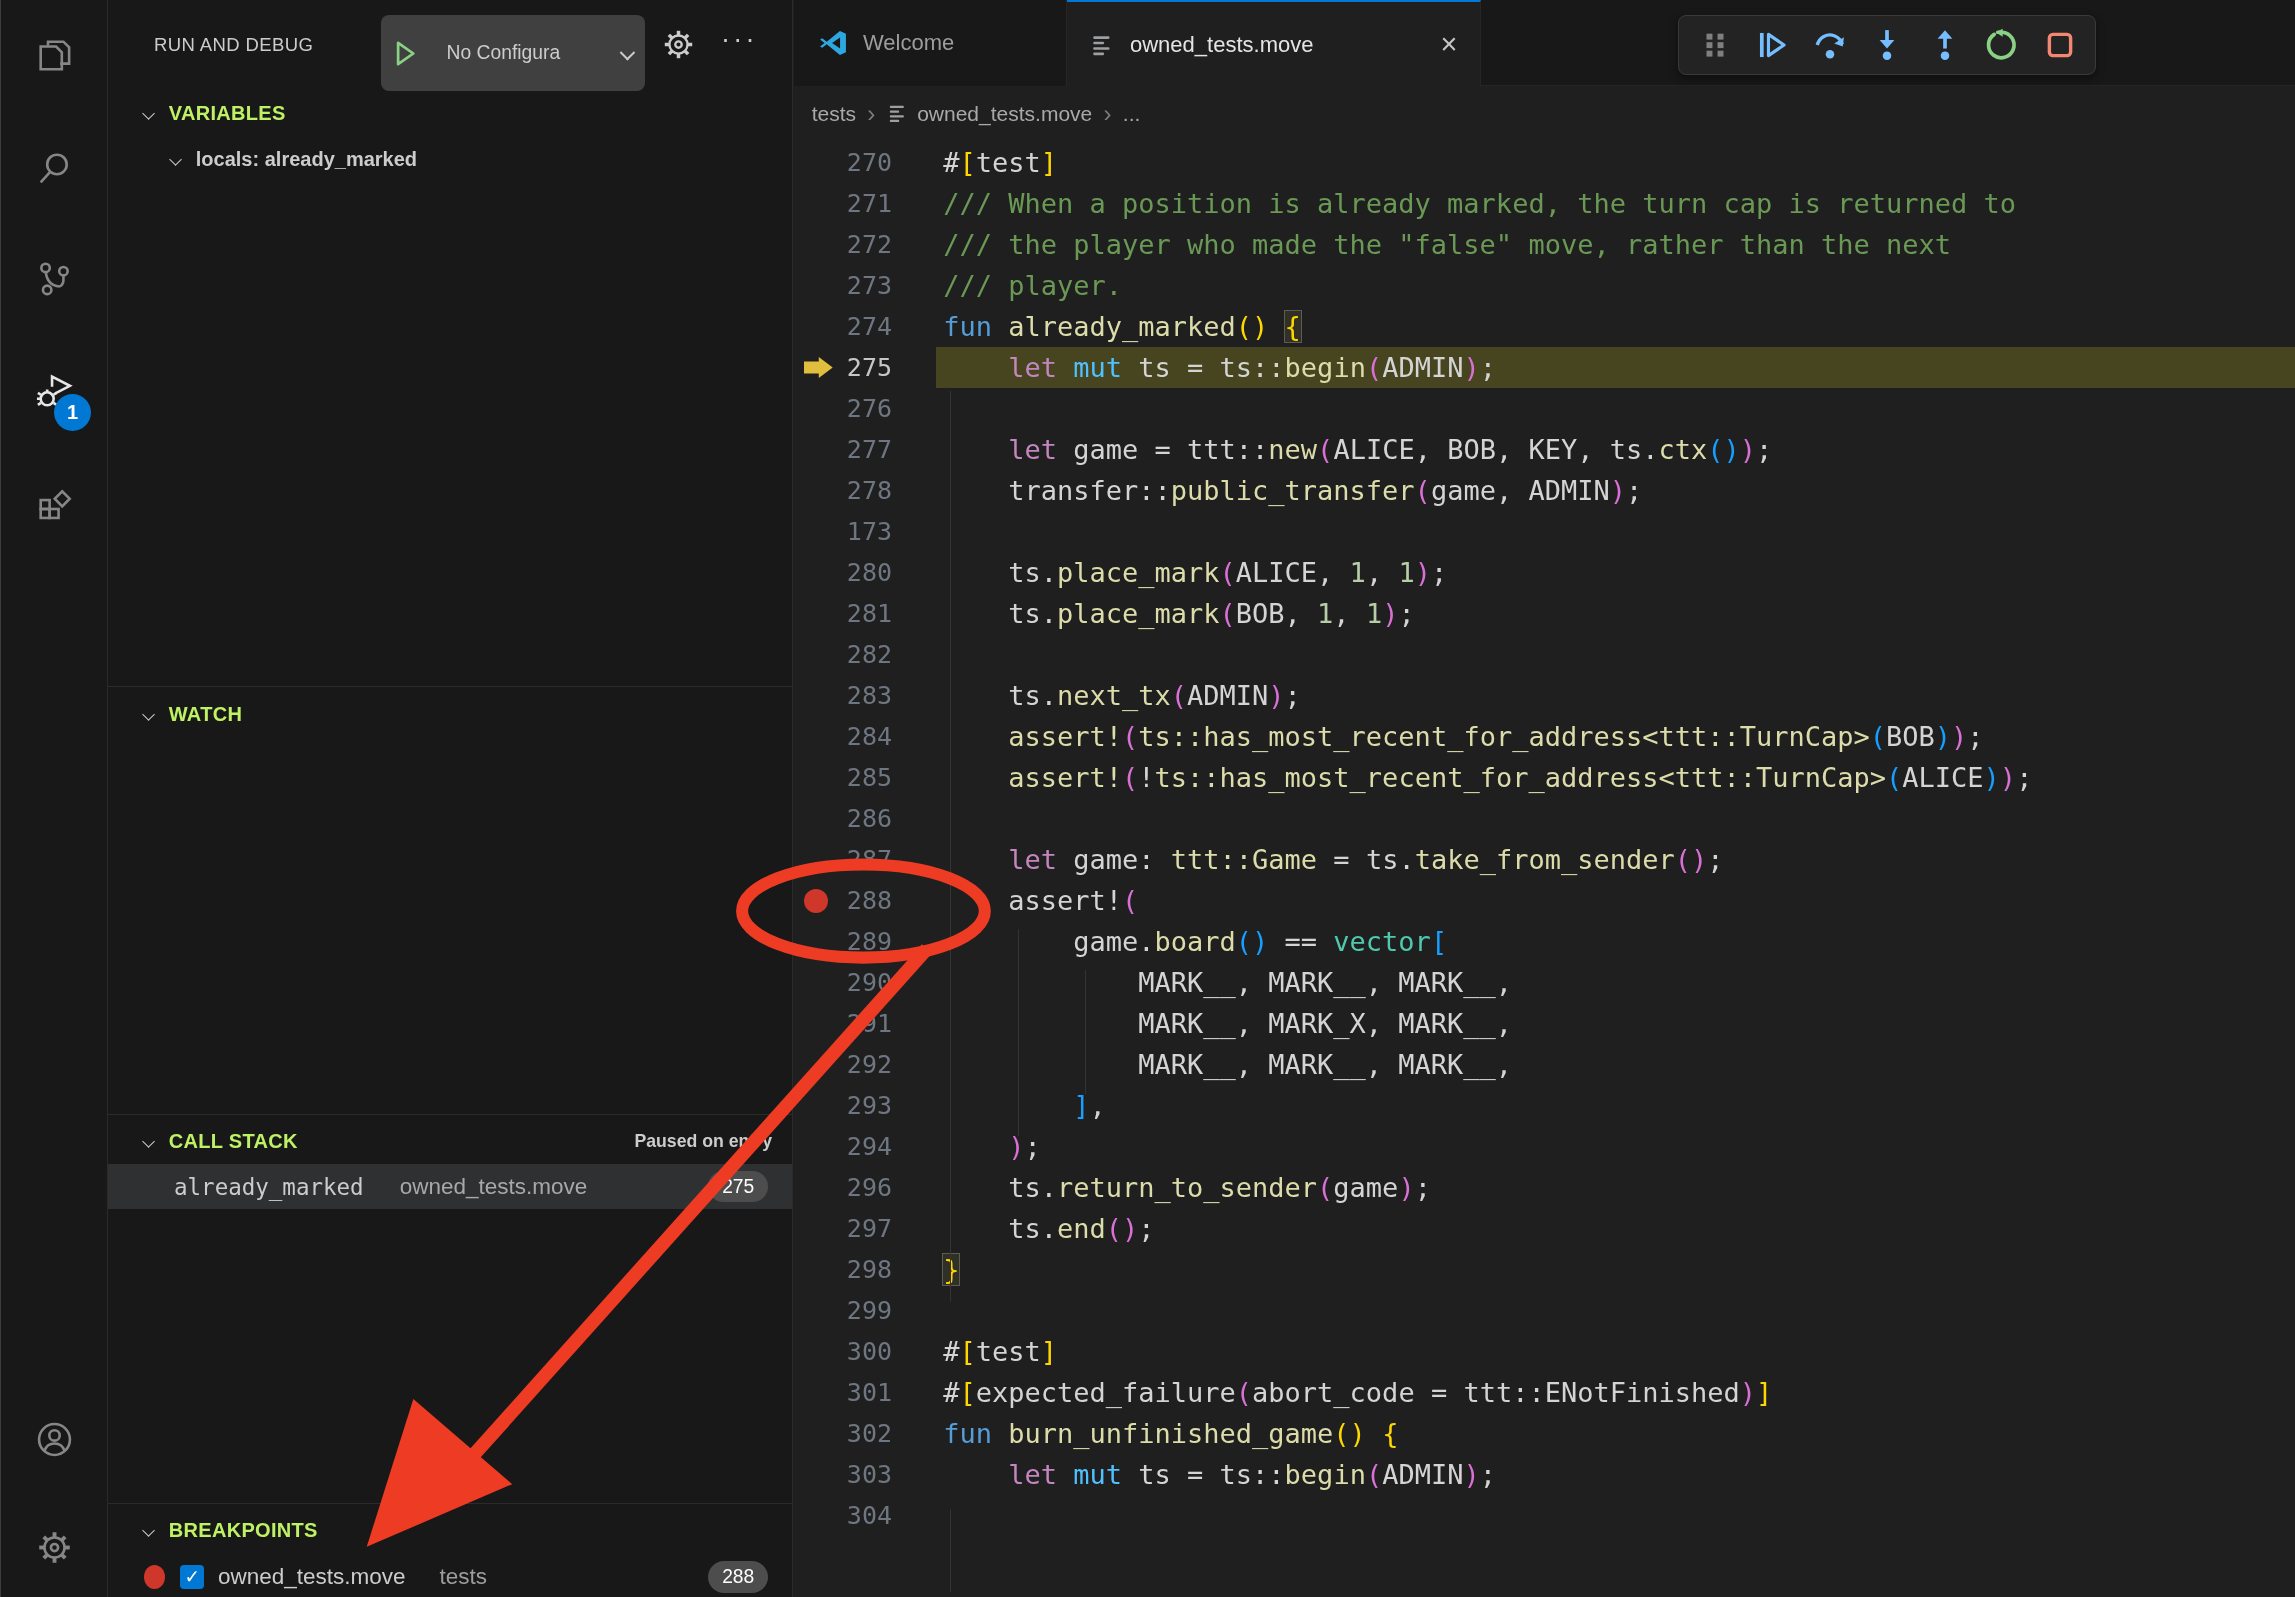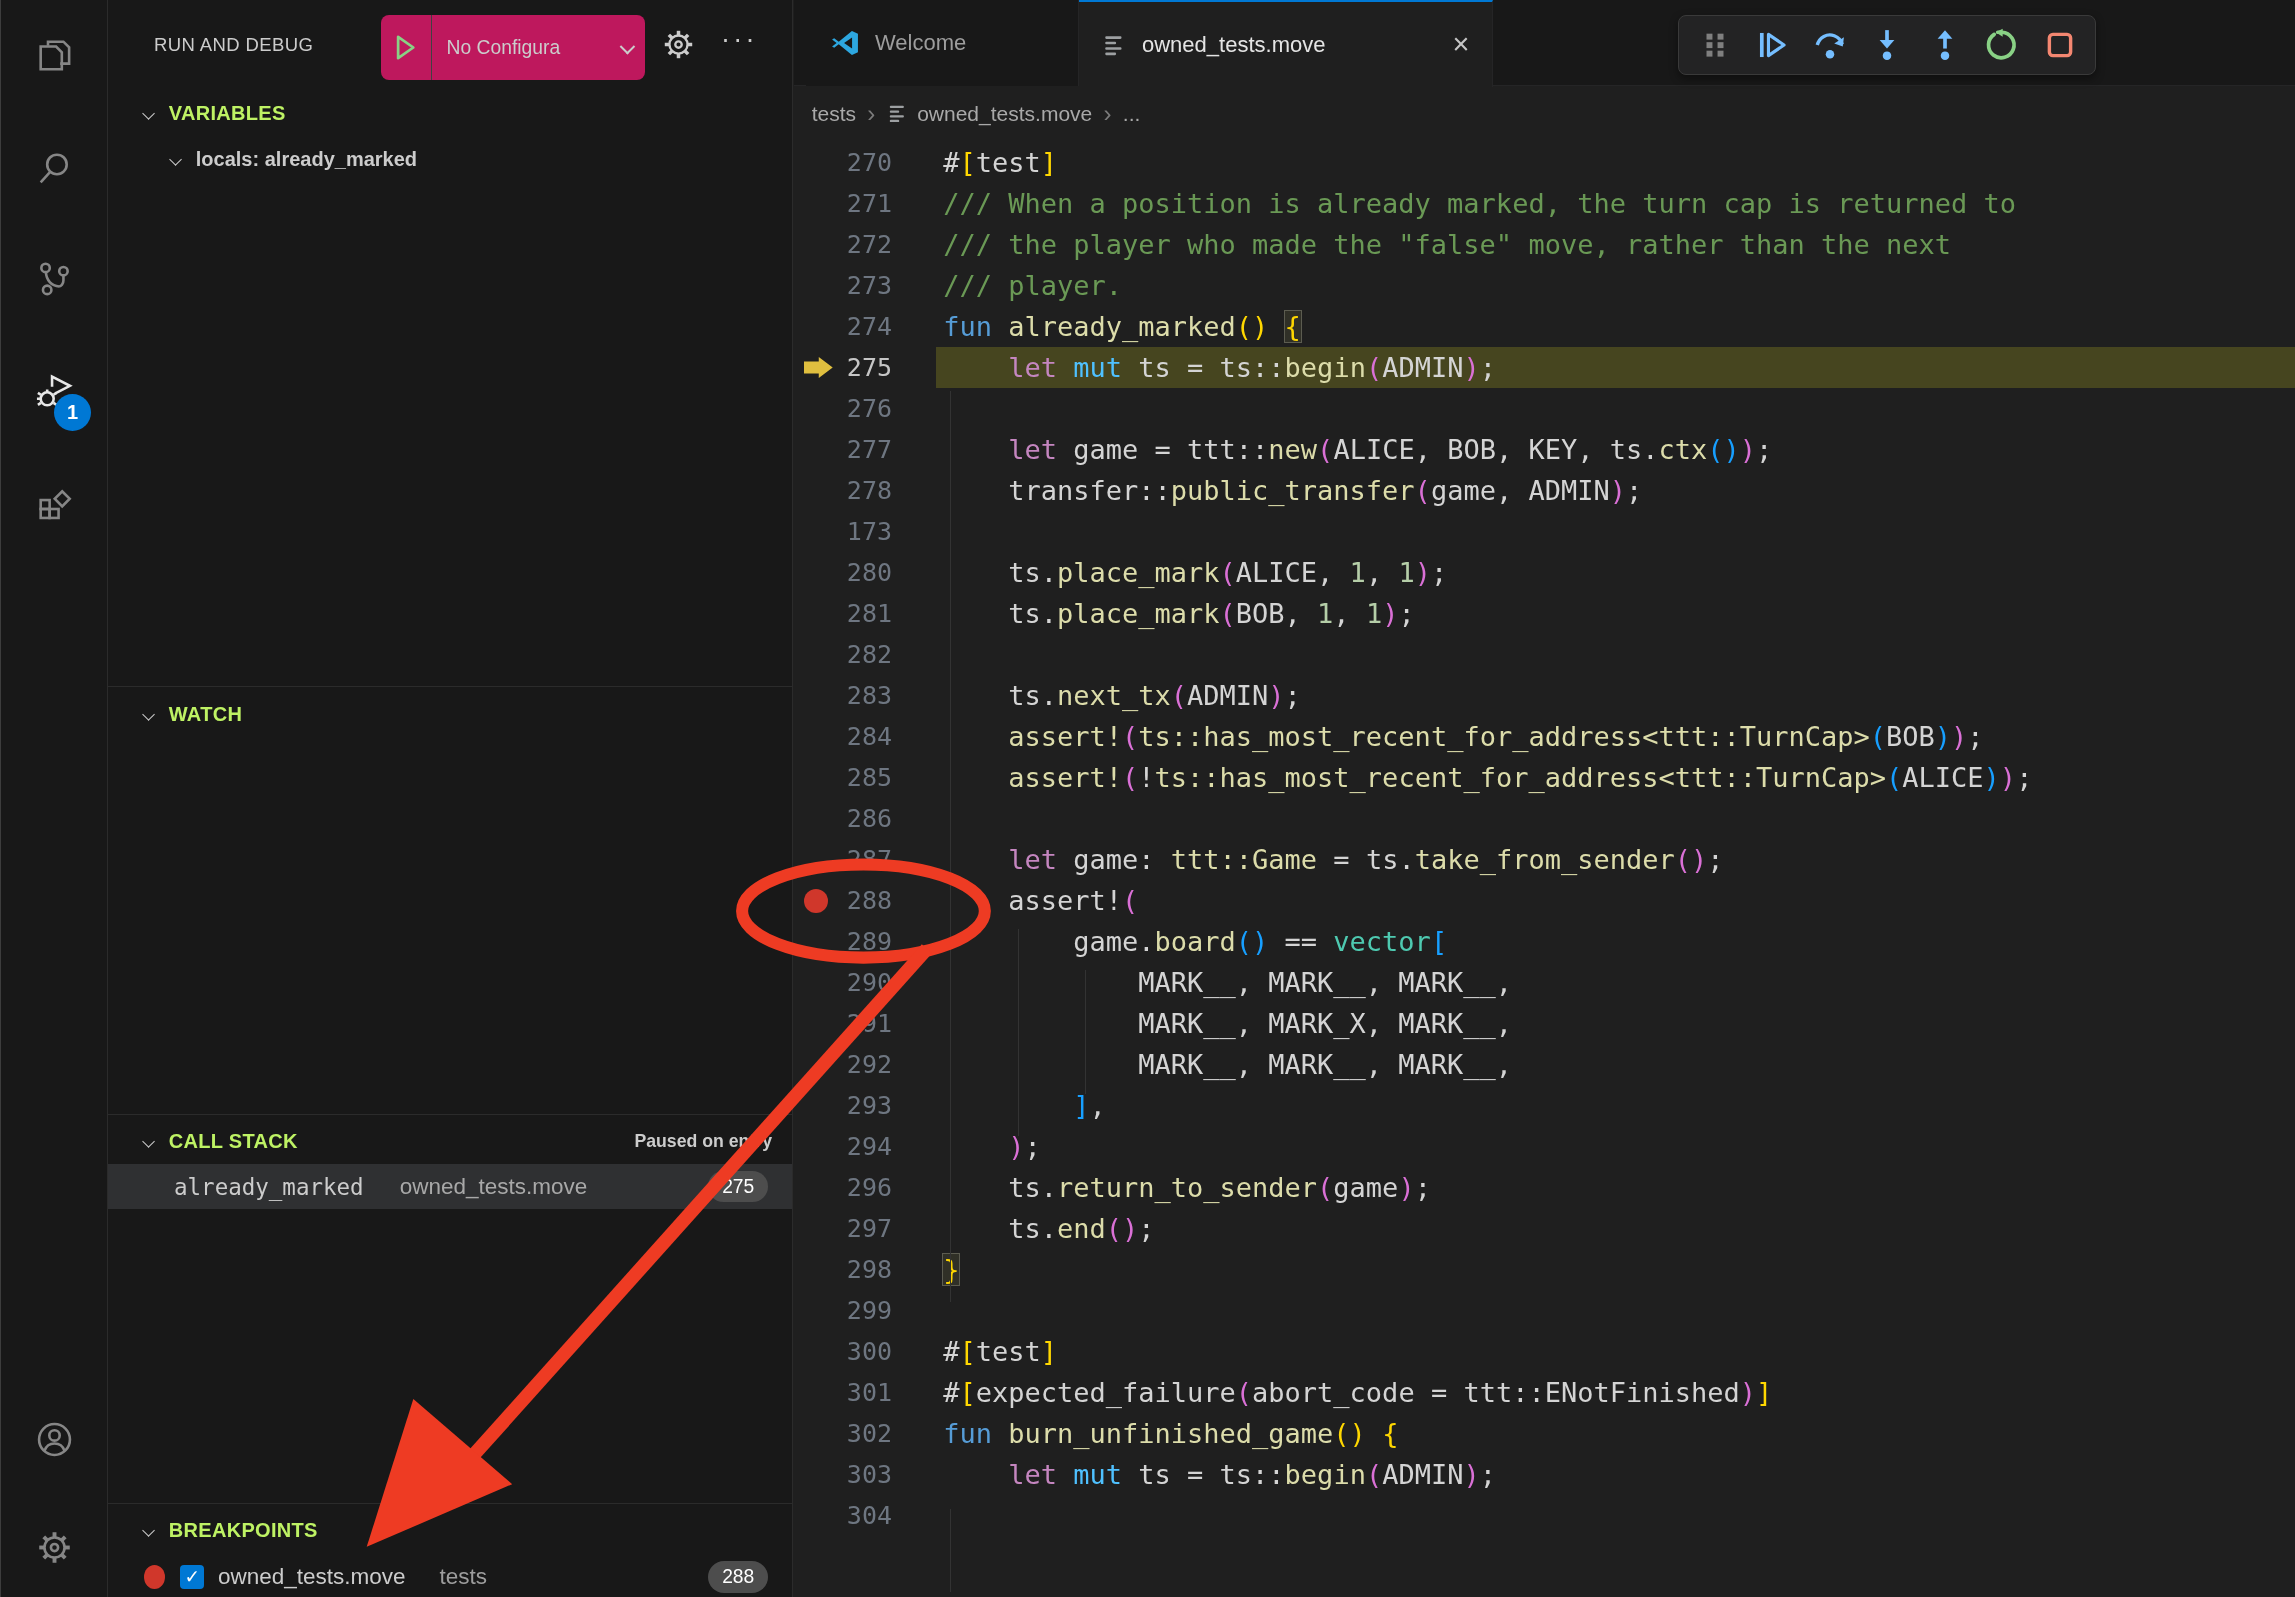--- a/index.html
+++ b/index.html
@@ -15,22 +15,22 @@
   .ab-icon { position:absolute; left:34px; width:39px; height:39px; }
   .ab-icon svg { width:39px; height:39px; stroke:#868686; fill:none; stroke-width:1.6; }
   .ab-icon.active svg { stroke:#e7e7e7; }
   .ab-badge { position:absolute; left:53px; top:394px; width:37px; height:37px;
     background:#0078d4; border-radius:50%; color:#fff; font-size:20px; font-weight:bold;
     display:flex; align-items:center; justify-content:center; }
   
   #sidebar { position:absolute; left:107px; top:0; width:685px; height:100%;
     background:#181818; border-right:0.8px solid #2b2b2b; }
   .sb-title { position:absolute; left:46px; top:34px; font-size:18.5px; color:#cccccc; letter-spacing:0.4px; }
-  .cfg-btn { position:absolute; left:273px; top:15.3px; width:264px; height:65px;
-    background:#be185d; border-radius:8px; display:flex; align-items:center; }
+  .cfg-btn { position:absolute; left:273px; top:15.3px; width:264px; height:76px;
+    background:#404040; border-radius:8px; display:flex; align-items:center; }
   .cfg-play { width:51px; height:100%; display:flex; align-items:center; justify-content:center;
     border-right:0.8px solid #414141; }
   .cfg-play svg { width:24px; height:27px; }
   .cfg-label { flex:1; font-size:19.3px; color:#cccccc; padding-left:14.5px; white-space:nowrap; overflow:hidden; }
   .cfg-chev { padding:0 11.3px 0 1.6px; }
   .chev { display:inline-block; width:11.3px; height:11.3px; border-left:2px solid #cccccc;
     border-bottom:2px solid #cccccc; transform:rotate(-45deg); }
   .hdr-gear { position:absolute; left:553px; top:26.5px; width:39px; height:39px; }
   .hdr-dots { position:absolute; left:613px; top:24px; font-size:27px; color:#cccccc; letter-spacing:3.2px; }
   .section-head { position:absolute; left:0; width:100%; height:42px; display:flex; align-items:center; }
@@ -49,21 +49,21 @@
     font-size:19.3px; border-radius:17.7px; padding:4.8px 13.7px; }
   .bp-row { position:absolute; left:0; top:1556px; width:100%; height:42px; display:flex; align-items:center; }
   .bp-dot { margin-left:36px; width:21px; height:24px; border-radius:50%; background:#d0372b; }
   .bp-check { margin-left:15.3px; width:24px; height:24px; background:#0078d4; border-radius:4px;
     color:#fff; font-size:18.5px; display:flex; align-items:center; justify-content:center; }
   .bp-file { margin-left:13.7px; font-size:22.5px; color:#cccccc; }
   .bp-dir { margin-left:34px; font-size:22.5px; color:#9d9d9d; }
   
   #editor { position:absolute; left:793px; top:0; width:1502px; height:100%; background:#1f1f1f; }
   #tabbar { position:absolute; left:0; top:0; width:100%; height:86px; background:#181818;
-    border-bottom:0.8px solid #252526; display:flex;padding-left:12px; }
+    border-bottom:0.8px solid #252526; display:flex; }
   .tab { height:86px; display:flex; align-items:center; padding:0 22.5px; position:relative; }
   .tab.inactive { width:273px; background:#181818; border-right:0.8px solid #252526; color:#9d9d9d; }
   .tab.active { width:414px; background:#1f1f1f; border-top:2.4px solid #0078d4; color:#e4e4e4;
     height:87px; border-right:0.8px solid #252526; }
   .tab-label { font-size:22px; margin-left:14.5px; white-space:nowrap; }
   .tab-close { margin-left:auto; font-size:29px; color:#c5c5c5; line-height:1; }
   .vsc-logo { width:32px; height:32px; }
   .move-icon { width:26px; height:26px; flex:none; }
   #breadcrumb { position:absolute; left:0; top:86px; width:100%; height:55px;
     display:flex; align-items:center; font-size:21px; color:#a9a9a9; }

